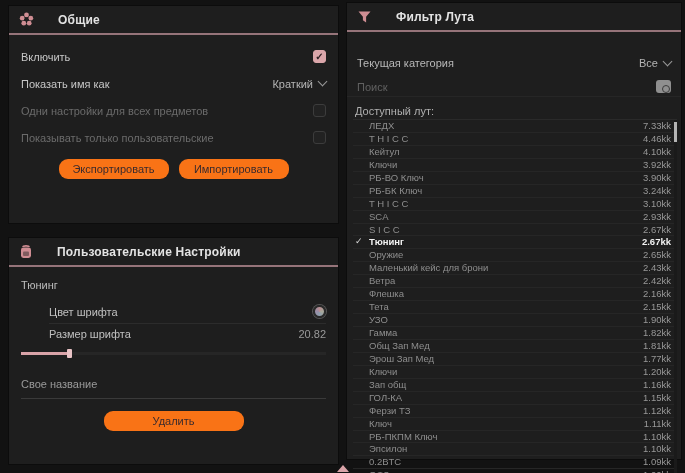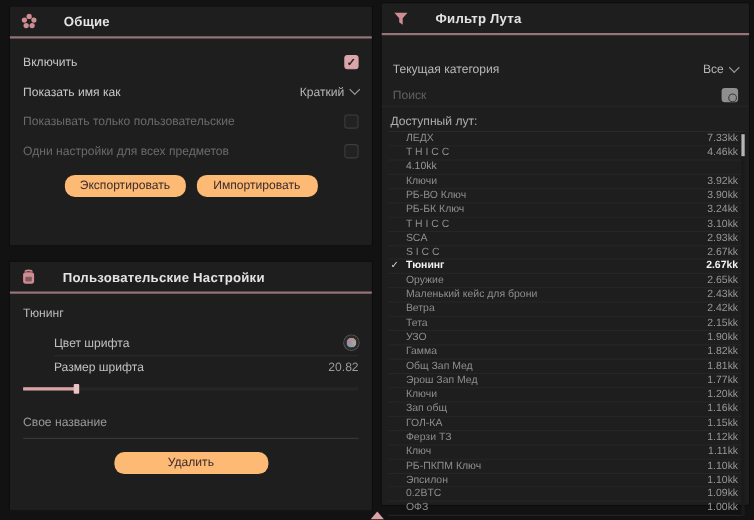--- a/index.html
+++ b/index.html
@@ -19,21 +19,21 @@
   .g-label { color:#c7c7c7; font-size:11px; }
   .g-row.dim .g-label { color:#6b6b6b; }
   .checkbox { width:13px; height:13px; border-radius:3px; background:#222;
               border:1px solid #3c3c3c; display:flex; align-items:center; justify-content:center;
               font-size:10px; color:#2e2124; }
   .checkbox.checked { background:#dba6aa; border-color:#dba6aa; font-weight:bold; }
   .dropdown { display:flex; align-items:center; gap:6px; color:#b5b5b5; font-size:11px; cursor:pointer; }
   .chev { width:7px; height:7px; border-right:1.5px solid #9a9a9a; border-bottom:1.5px solid #9a9a9a;
           transform:rotate(45deg); margin-top:-4px; }
   .btn-row { display:flex; justify-content:center; gap:10px; margin-top:12px; }
-  .pill-btn { background:#fdba74; color:#3b2b2d; border:none; border-radius:9px;
+  .pill-btn { background:#f97316; color:#3b2b2d; border:none; border-radius:9px;
               font-size:11px; font-family:"Liberation Sans",sans-serif;
               padding:4px 0; width:110px; cursor:pointer; }
 
   
   #custom { left:8px; top:237px; width:331px; height:228px; }
   .c-body { padding:8px 12px 0 12px; }
   .item-name { color:#bdbdbd; font-size:11px; margin:4px 0 10px 0; }
   .c-row { display:flex; align-items:center; justify-content:space-between;
            border-bottom:1px solid #2c2c2c; padding:4px 0 5px 0;margin-left:28px; }
   .c-label { color:#c0c0c0; font-size:11px; }
@@ -110,26 +110,26 @@
 
     <div class="g-row">
       <span class="g-label">Показать имя как</span>
       <span class="dropdown">
         <span>Краткий</span>
         <span class="chev"></span>
       </span>
     </div>
 
     <div class="g-row dim">
+      <span class="g-label">Одни настройки для всех предметов</span>
+      <span class="checkbox"></span>
+    </div>
+
+    <div class="g-row dim">
       <span class="g-label">Показывать только пользовательские</span>
-      <span class="checkbox"></span>
-    </div>
-
-    <div class="g-row dim">
-      <span class="g-label">Одни настройки для всех предметов</span>
       <span class="checkbox"></span>
     </div>
 
     <div class="btn-row">
       <button class="pill-btn">Экспортировать</button>
       <button class="pill-btn">Импортировать</button>
     </div>
   </div>
 
   <div class="panel" id="custom">
@@ -203,20 +203,21 @@
           <span class="lname">ЛЕДХ</span>
           <span class="lval">7.33kk</span>
         </div>
         <div class="loot-row">
           <span class="check"></span>
           <span class="lname">T H I C C</span>
           <span class="lval">4.46kk</span>
         </div>
         <div class="loot-row">
           <span class="check"></span>
+          <span class="lname">Кейтул</span>
           <span class="lval">4.10kk</span>
         </div>
         <div class="loot-row">
           <span class="check"></span>
           <span class="lname">Ключи</span>
           <span class="lval">3.92kk</span>
         </div>
         <div class="loot-row">
           <span class="check"></span>
           <span class="lname">РБ-ВО Ключ</span>
@@ -257,20 +258,25 @@
           <span class="lname">Маленький кейс для брони</span>
           <span class="lval">2.43kk</span>
         </div>
         <div class="loot-row">
           <span class="check"></span>
           <span class="lname">Ветра</span>
           <span class="lval">2.42kk</span>
         </div>
         <div class="loot-row">
           <span class="check"></span>
+          <span class="lname">Флешка</span>
+          <span class="lval">2.16kk</span>
+        </div>
+        <div class="loot-row">
+          <span class="check"></span>
           <span class="lname">Тета</span>
           <span class="lval">2.15kk</span>
         </div>
         <div class="loot-row">
           <span class="check"></span>
           <span class="lname">УЗО</span>
           <span class="lval">1.90kk</span>
         </div>
         <div class="loot-row">
           <span class="check"></span>

